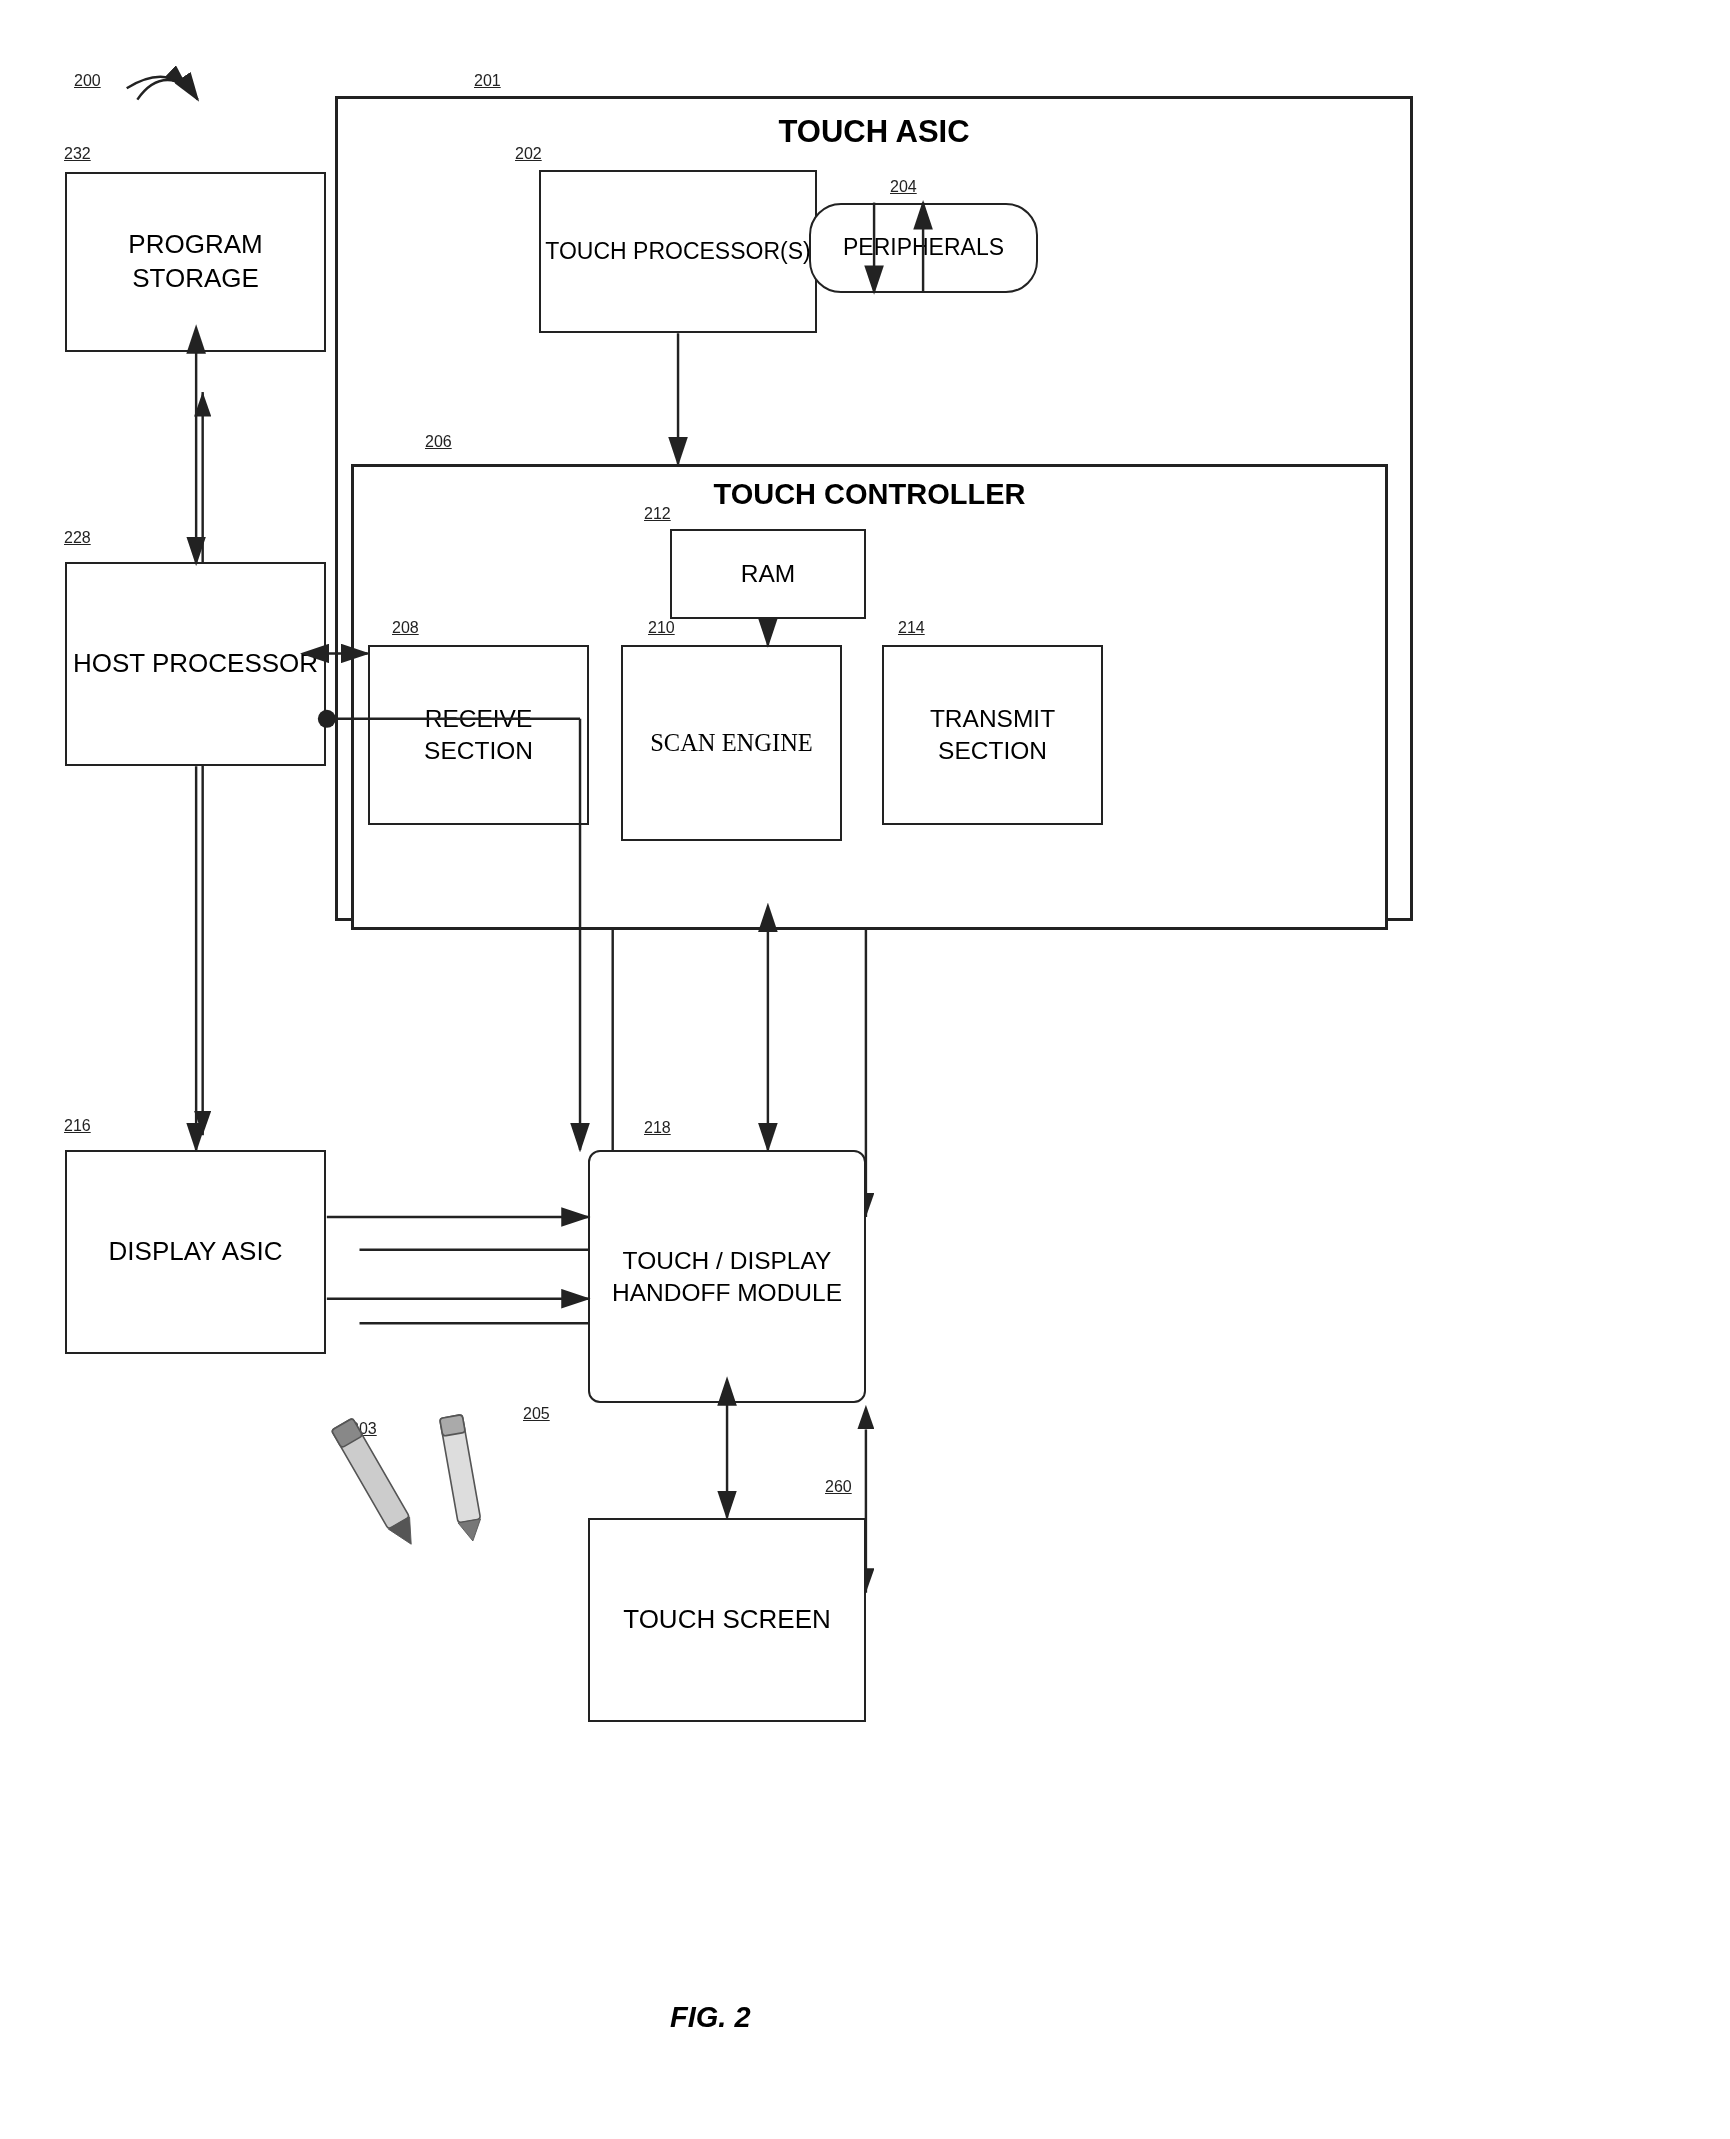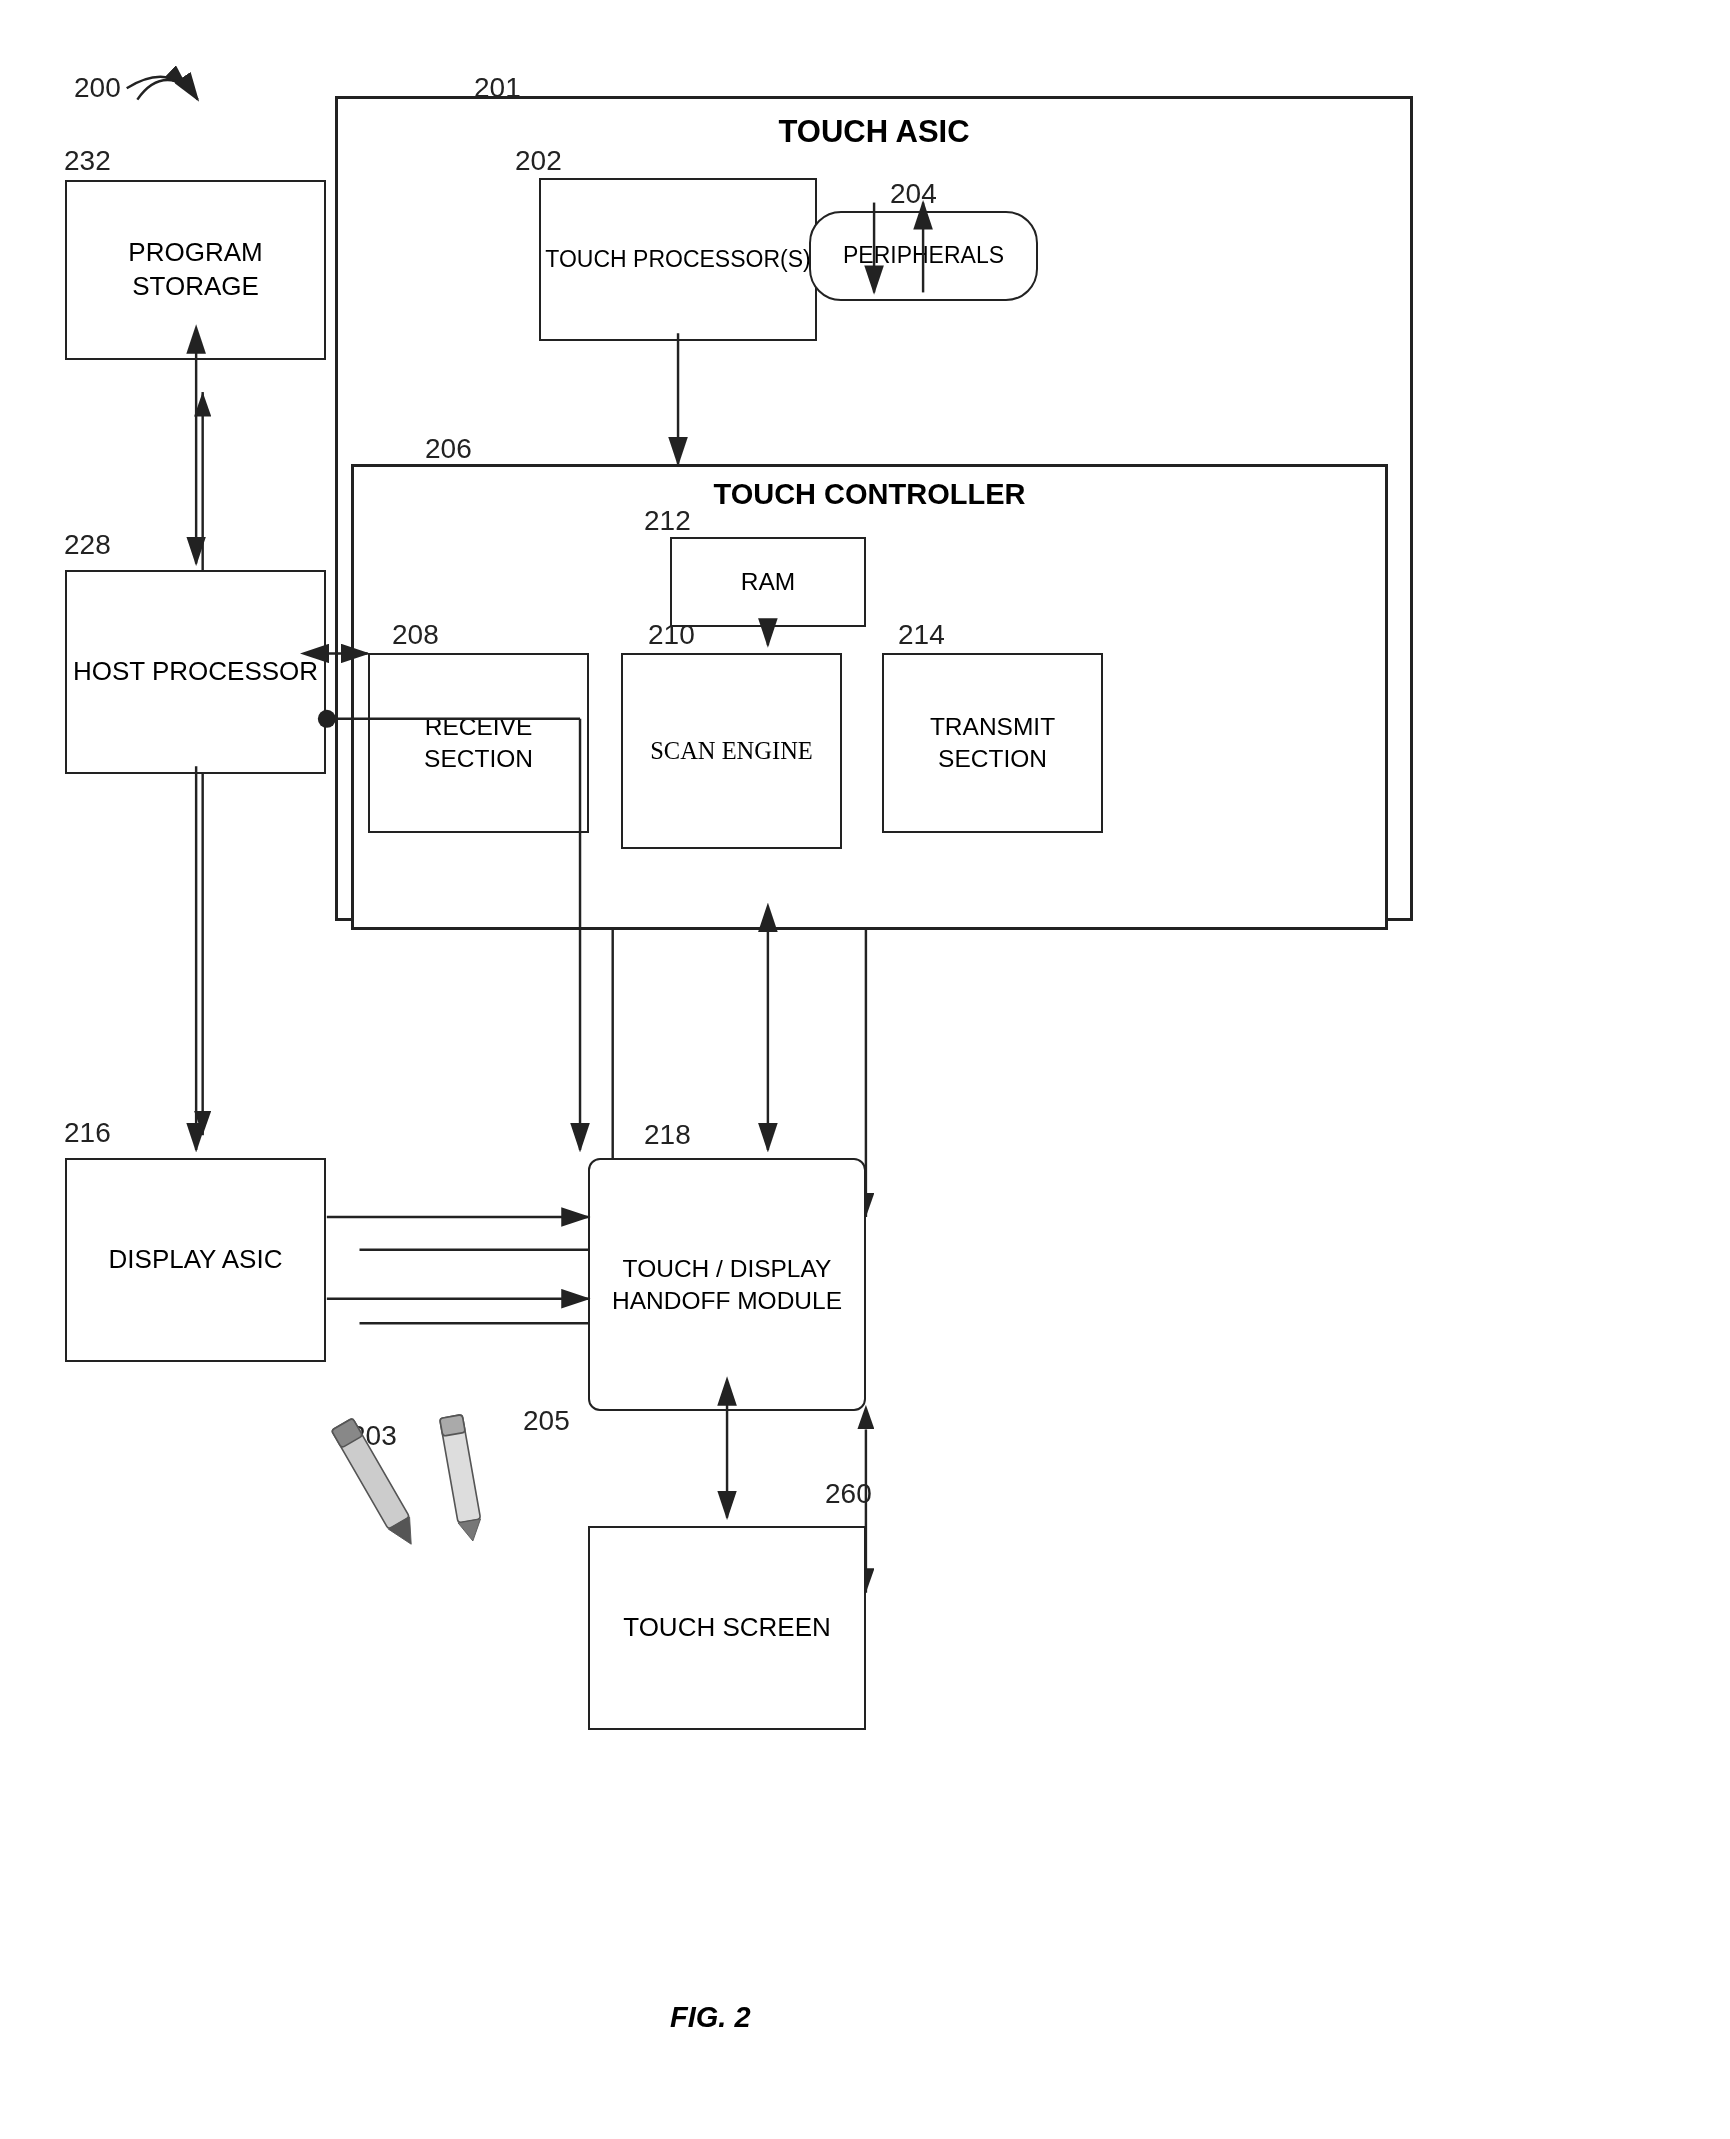--- a/index.html
+++ b/index.html
@@ -14,36 +14,36 @@
 
     .diagram-container {
       position: absolute;
       top: 0; left: 0;
       width: 1731px;
       height: 2140px;
     }
 
     .label-ref {
       position: absolute;
-      font-size: 28px;
+      font-size: 16px;
       color: #222;
+      text-decoration: underline;
     }
 
     .box {
       position: absolute;
       border: 2.5px solid #222;
       background: #fff;
       display: flex;
       align-items: center;
       justify-content: center;
       text-align: center;
       font-size: 24.5px;
       font-weight: normal;
       line-height: 1.3;
-      margin-top: 8px;
     }
 
     .box-bold {
       font-weight: bold;
       font-size: 28px;
     }
 
     .outer-box {
       position: absolute;
       border: 3.3px solid #222;

